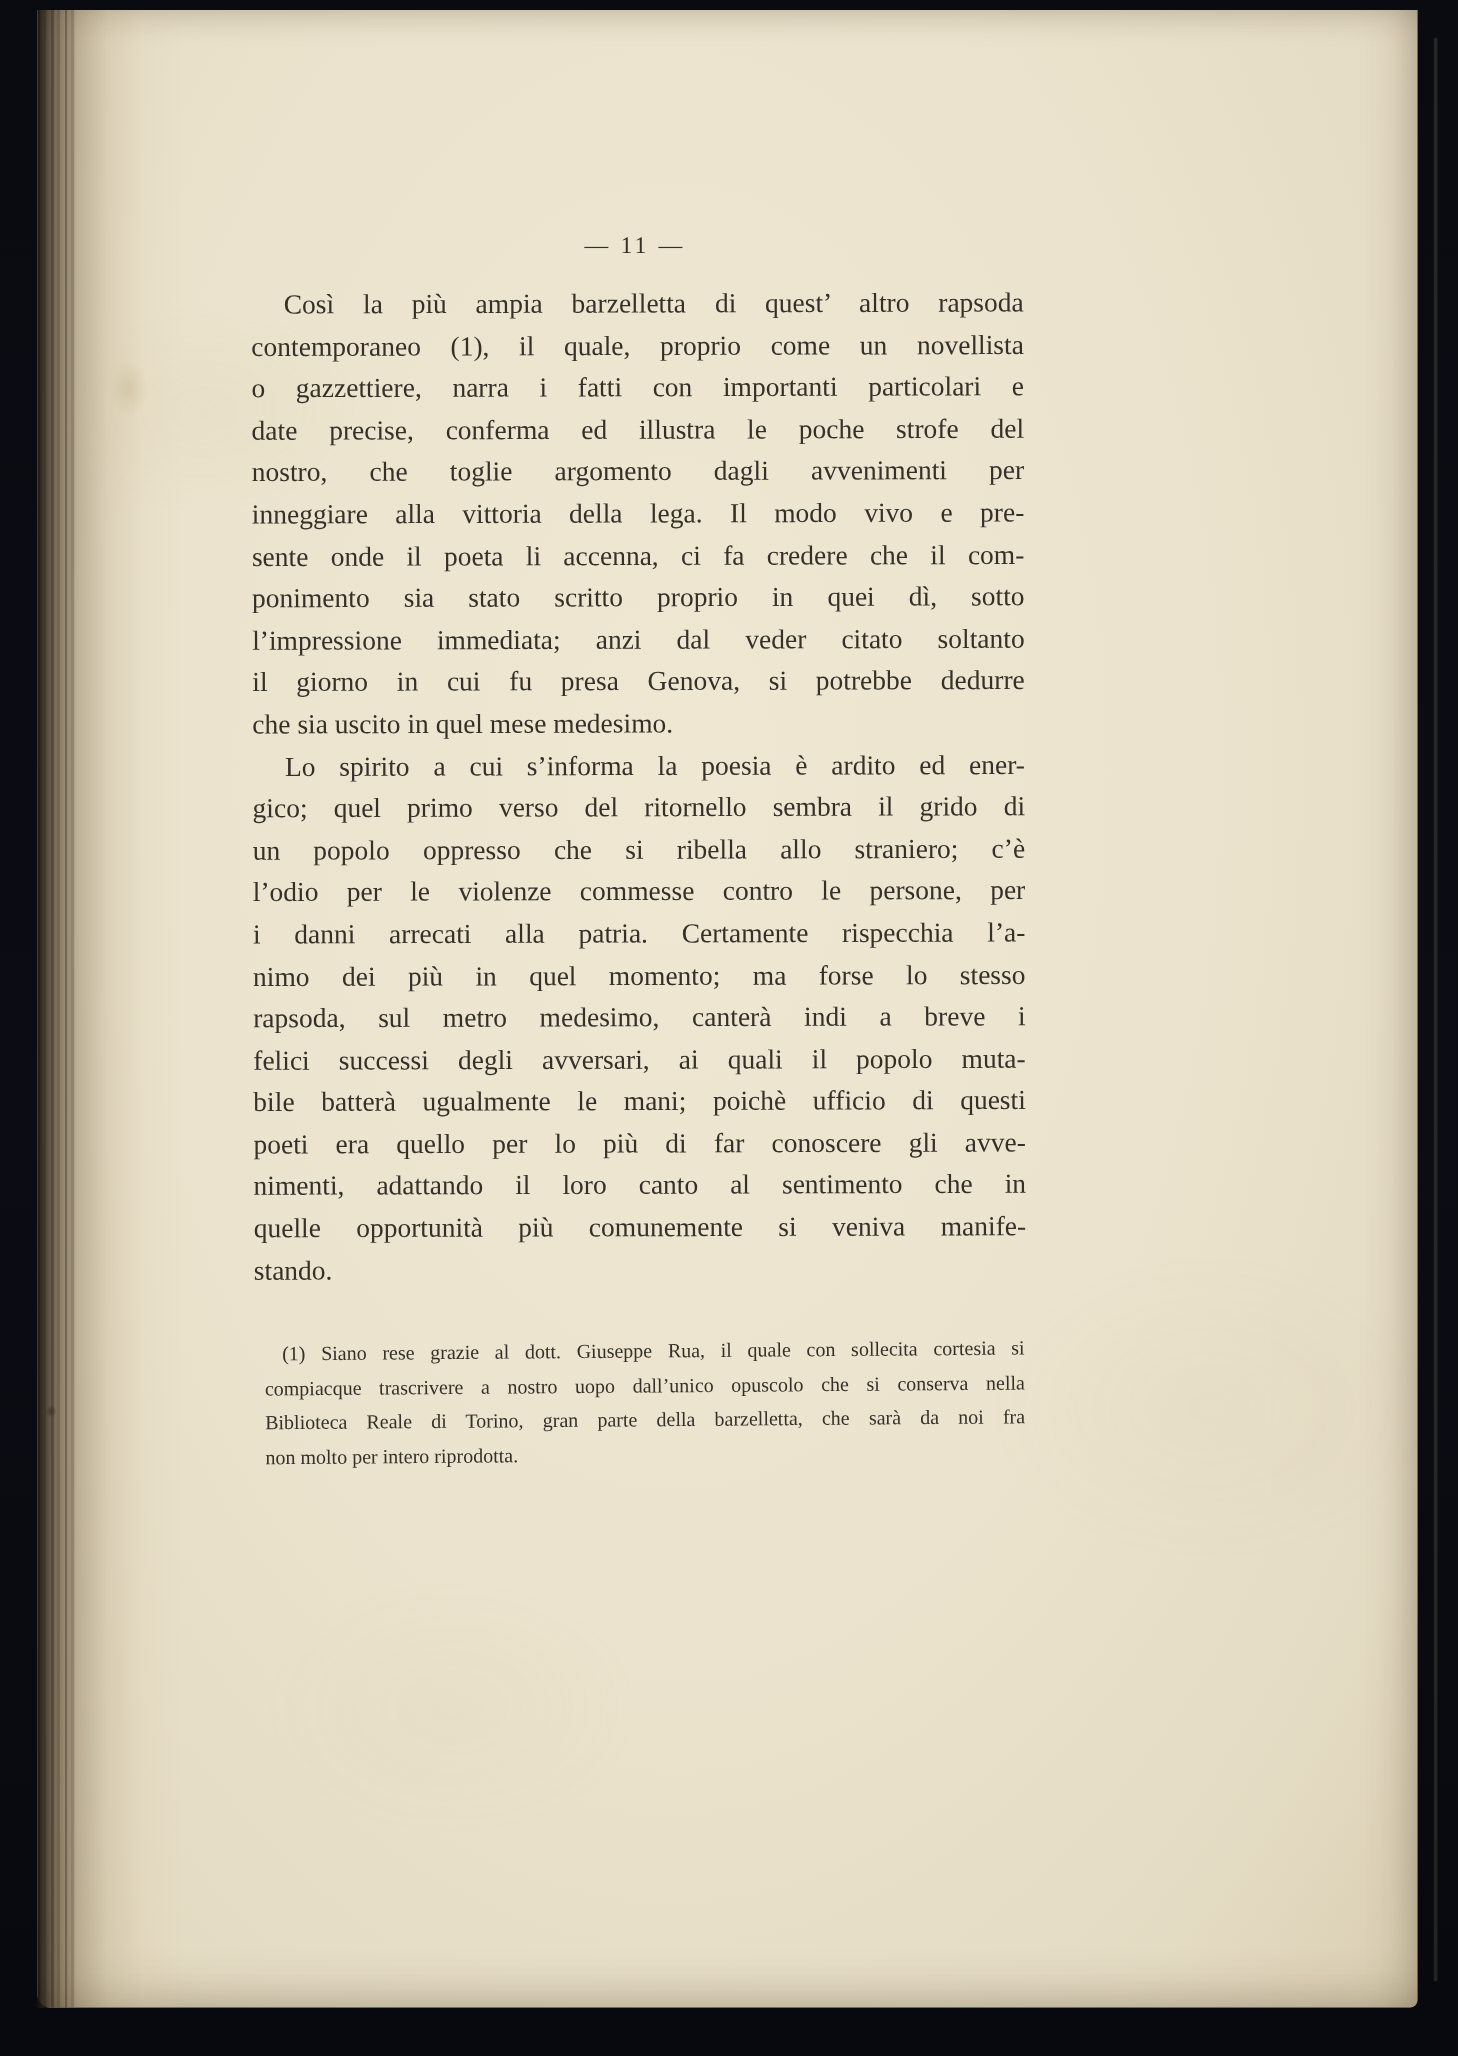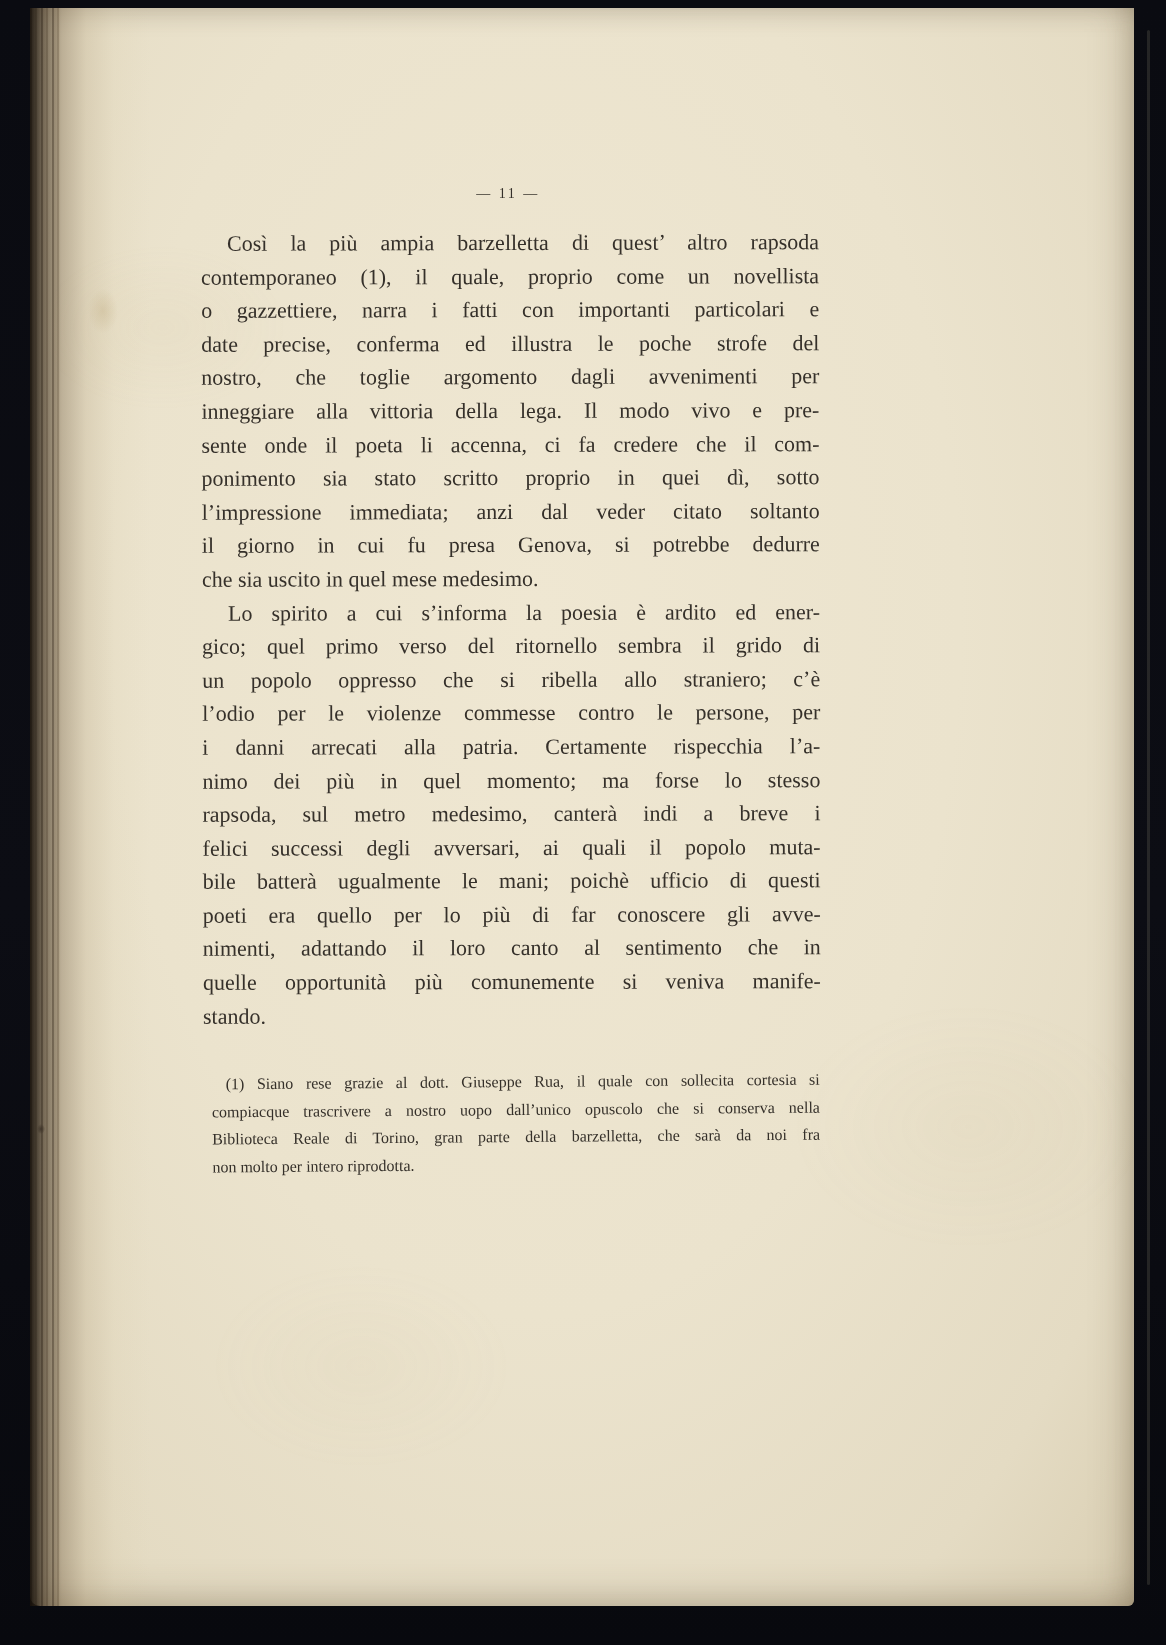--- a/index.html
+++ b/index.html
@@ -57,21 +57,21 @@
     position:absolute; left:7px; top:1116px; width:8px; height:10px; border-radius:50%;
     background: radial-gradient(ellipse, rgba(58,48,38,0.85), rgba(58,48,38,0) 72%);
   }
   .blemish-stain {
     position:absolute; left:58px; top:280px; width:30px; height:46px; border-radius:50%;
     background: radial-gradient(ellipse, rgba(186,164,118,0.30), rgba(186,164,118,0) 70%);
   }
   .page-number {
     position:absolute; left:170px; top:178px; width:616px;
     text-align:center;
-    font-size:14px; letter-spacing:2.5px;
+    font-size:19px; letter-spacing:2.5px;
     color: var(--ink, #35302a);
   }
   .text-block {
     position:absolute; left:172px; top:218px; width:618px;
     font-size:22px; line-height:33.6px;
     color: var(--ink, #35302a);
     transform: rotate(-0.15deg);
   }
   .line { text-align:justify; text-align-last:justify; }
   .line.first { text-indent:26px; }

